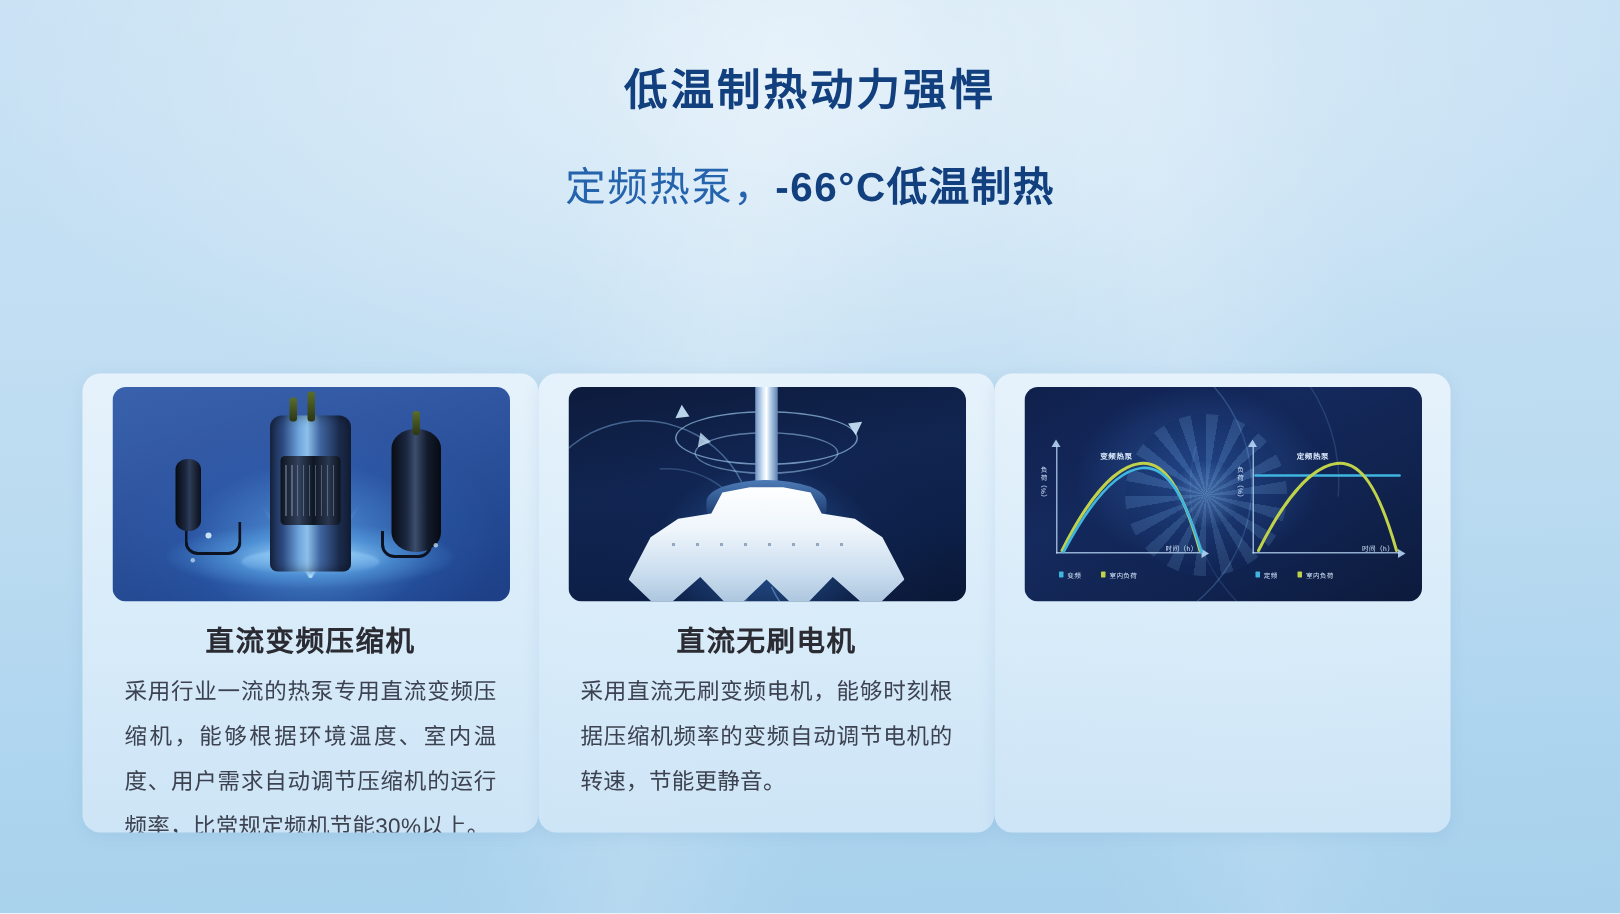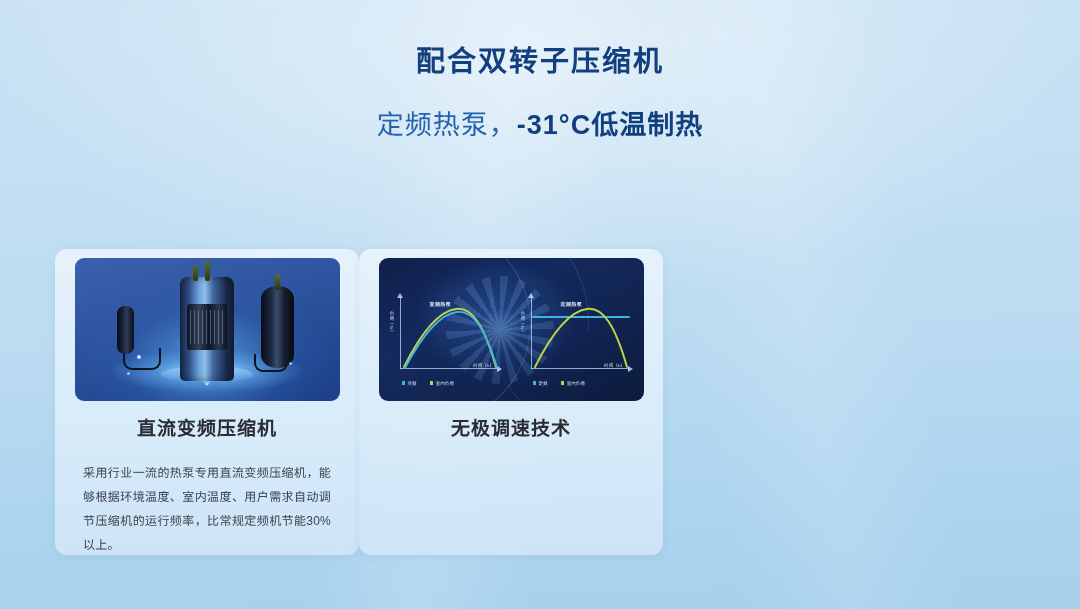--- a/index.html
+++ b/index.html
@@ -71,23 +71,23 @@
     position:relative; overflow:hidden;
     flex:none;
   }
 
   .card-title{
     margin-top:17px;
     font-size:19px; font-weight:700; letter-spacing:1px;
     color:#2b2b33; line-height:1.2; text-align:center;
   }
   .card-body{
-    margin-top:20px;
+    margin-top:6px;
     width:248px;
-    font-size:12px; line-height:2.0;
+    font-size:15px; line-height:2.0;
     color:#3d4250; text-align:justify; text-align-last:left;
     letter-spacing:.2px;
   }
   .card-3 .card-body{ text-align:justify; }
 
   
   .media-compressor{
     background:
       radial-gradient(ellipse 170px 110px at 50% 72%, rgba(96,170,238,.75) 0%, rgba(46,102,190,.25) 48%, rgba(0,0,0,0) 74%),
       linear-gradient(165deg, #3a62ac 0%, #2f55a0 38%, #244a93 70%, #1d3f86 100%);
@@ -263,23 +263,23 @@
   .lg{ display:flex; align-items:center; gap:2.5px; }
   .lg i{ width:3.5px; height:3.5px; border-radius:.5px; display:block; }
   .lg span{ font-size:4.4px; color:#d4e6fb; letter-spacing:.2px; }
 </style>
 </head>
 <body>
 
 <div id="stage">
 
   <div class="header">
-    <div class="title-sub">配合双转子压缩机</div>
+    <div class="title-sub">低温制热动力强悍</div>
     <div class="tagline">
-      <span>定频热泵，</span><span class="emph">-31°C低温制热</span>
+      <span>定频热泵，</span><span class="emph">-66°C低温制热</span>
     </div>
   </div>
 
   <div class="cards">
 
     <div class="card card-1">
       <div class="card-media media-compressor">
         <div class="cmp-glow"></div>
         <div class="cmp-ray" style="transform:translateX(-50%) rotate(-34deg);"></div>
         <div class="cmp-ray" style="transform:translateX(-50%) rotate(-17deg);"></div>
@@ -296,20 +296,37 @@
         <div class="cmp-stub cmp-s2"></div>
         <div class="cmp-stub cmp-s3"></div>
         <div class="cmp-spark" style="left:62px;bottom:42px;width:4px;height:4px;"></div>
         <div class="cmp-spark" style="left:52px;bottom:26px;width:3px;height:3px;opacity:.7;"></div>
         <div class="cmp-spark" style="right:48px;bottom:36px;width:3px;height:3px;opacity:.75;"></div>
       </div>
       <div class="card-title">直流变频压缩机</div>
       <div class="card-body">采用行业一流的热泵专用直流变频压缩机，能够根据环境温度、室内温度、用户需求自动调节压缩机的运行频率，比常规定频机节能30%以上。</div>
     </div>
 
+    <div class="card card-2">
+      <div class="card-media media-motor">
+        <div class="mt-arc" style="left:-26px;top:22px;width:150px;height:150px;transform:rotate(18deg);"></div>
+        <div class="mt-arc" style="right:-30px;top:14px;width:168px;height:168px;transform:rotate(-160deg);"></div>
+        <div class="mt-arc" style="left:6px;top:54px;width:120px;height:120px;transform:rotate(130deg);opacity:.6;"></div>
+        <div class="mt-ring" style="top:16px;width:122px;height:36px;"></div>
+        <div class="mt-ring" style="top:30px;width:96px;height:28px;opacity:.8;"></div>
+        <div class="mt-arrow" style="left:72px;top:14px;transform:rotate(115deg);"></div>
+        <div class="mt-arrow" style="right:70px;top:22px;transform:rotate(-65deg);"></div>
+        <div class="mt-arrow" style="left:86px;top:32px;transform:rotate(100deg);opacity:.85;"></div>
+        <div class="mt-shaft"></div>
+        <div class="mt-hub"></div>
+        <div class="mt-rotor"></div>
+      </div>
+      <div class="card-title">直流无刷电机</div>
+      <div class="card-body">采用直流无刷变频电机，能够时刻根据压缩机频率的变频自动调节电机的转速，节能更静音。</div>
+    </div>
 
     <div class="card card-3">
       <div class="card-media media-chart">
         <div class="ch-swirl" style="left:-48px;top:-34px;width:200px;height:200px;transform:rotate(25deg);"></div>
         <div class="ch-swirl" style="left:-20px;top:-52px;width:230px;height:230px;transform:rotate(-40deg);opacity:.7;"></div>
         <div class="ch-swirl" style="right:-60px;top:-40px;width:215px;height:215px;transform:rotate(150deg);opacity:.6;"></div>
         <div class="ch-fan"></div>
 
         <div class="chart chart-l">
           <div class="ax ax-y"></div>
@@ -352,17 +369,16 @@
               <i style="background:#3fb5e0"></i>
                 <span>定频</span>
             </div>
             <div class="lg">
               <i style="background:#bfd24a"></i>
                 <span>室内负荷</span>
             </div>
           </div>
         </div>
       </div>
-      <div class="card-title">无极调速技术</div>
     </div>
 
   </div>
 </div>
 
 </body></html>

